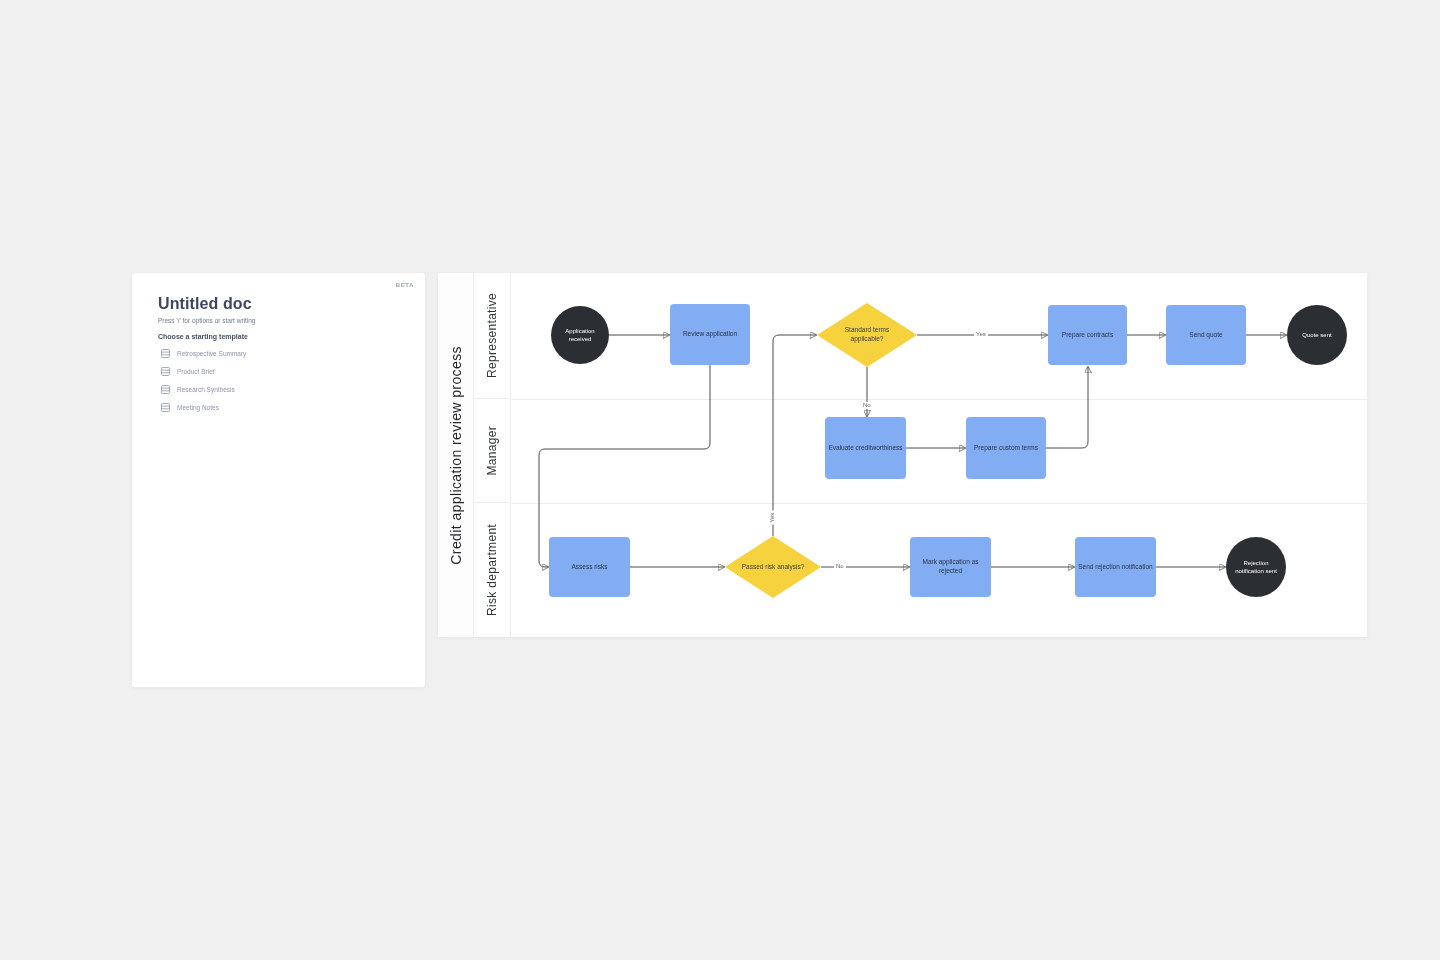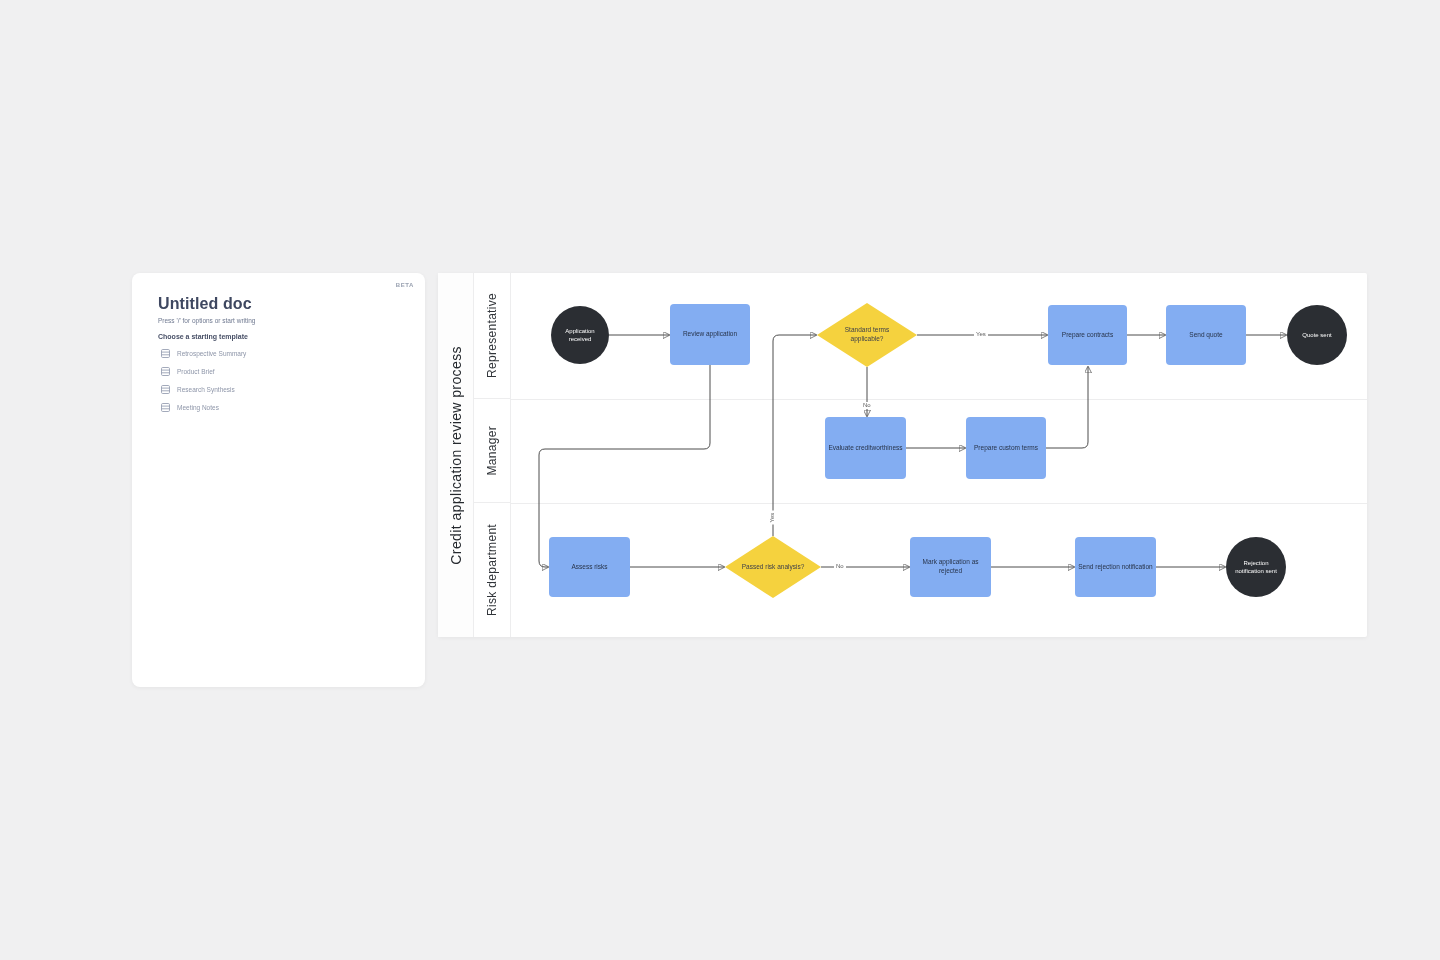--- a/index.html
+++ b/index.html
@@ -6,21 +6,21 @@
   body {
     width:1440px; height:960px; position:relative; overflow:hidden;
     background:#f0f0f1;
     font-family:"Liberation Sans", sans-serif;
     -webkit-font-smoothing:antialiased;
   }
 
   
   .doc-panel {
     position:absolute; left:132px; top:273px; width:293px; height:414px;
-    background:#ffffff; border-radius:8px;
+    background:#ffffff; border-radius:3px;
     box-shadow:0 1px 4px rgba(0,0,0,0.05);
   }
   .beta {
     position:absolute; top:9px; right:11px;
     font-size:6px; font-weight:700; letter-spacing:0.6px; color:#9aa2b1;
   }
   .doc-title {
     position:absolute; left:26px; top:22px;
     font-size:16px; font-weight:600; color:#3e4760; letter-spacing:0.1px;
   }

